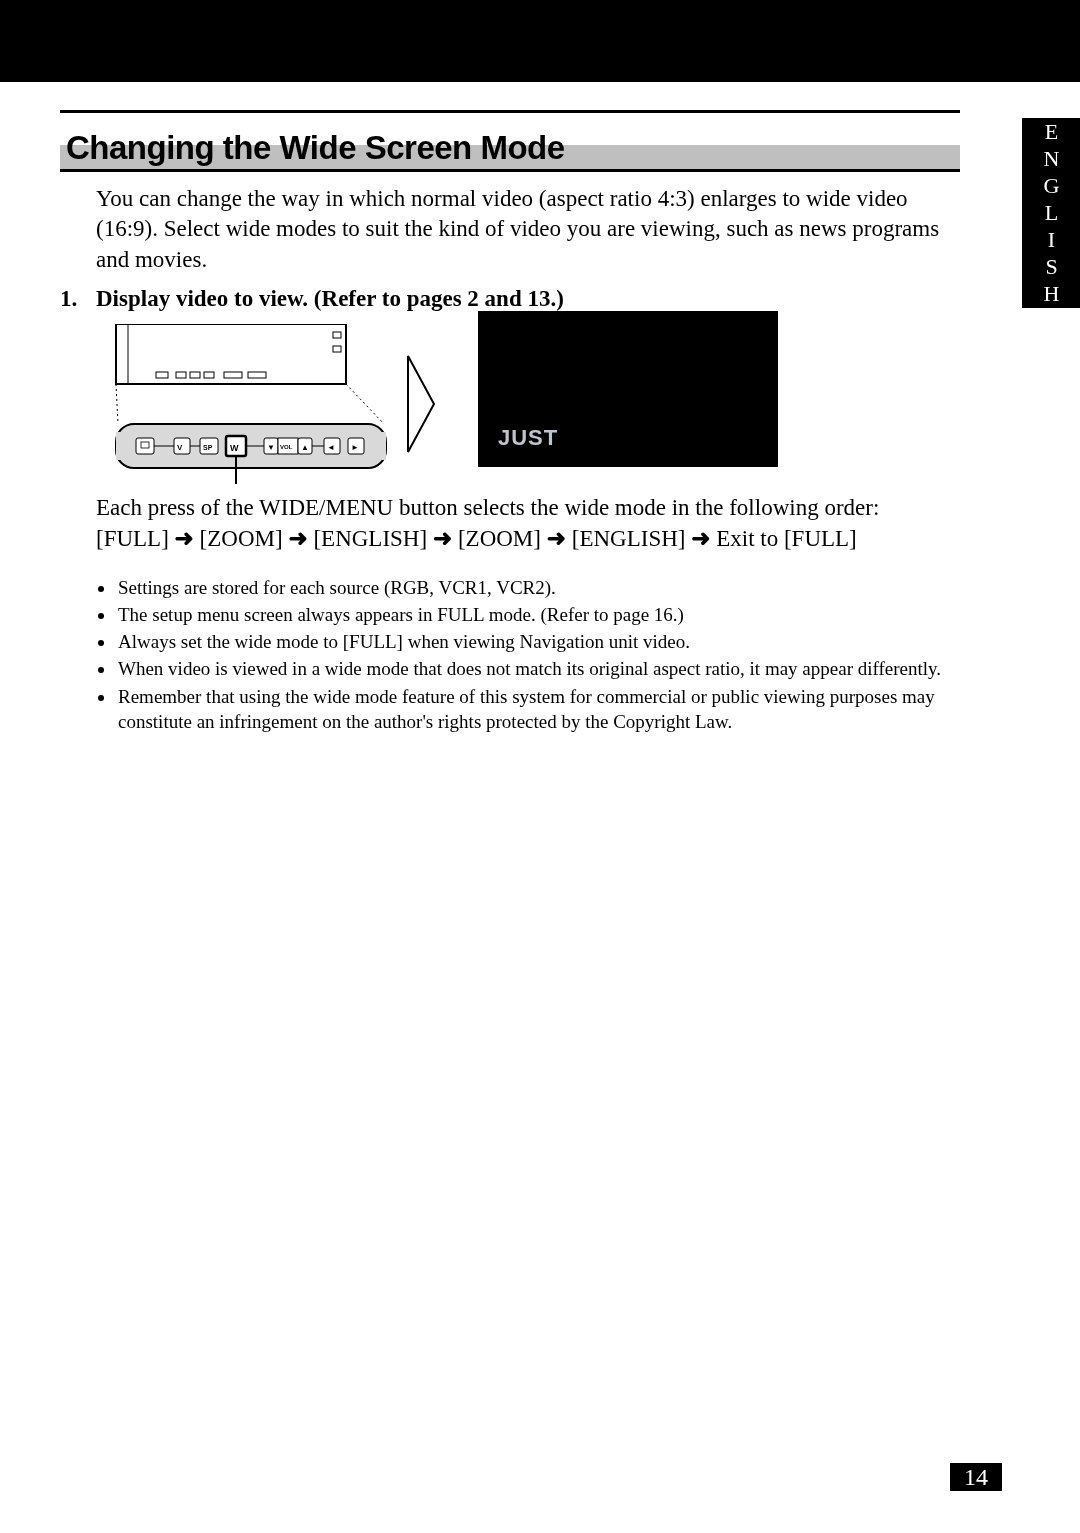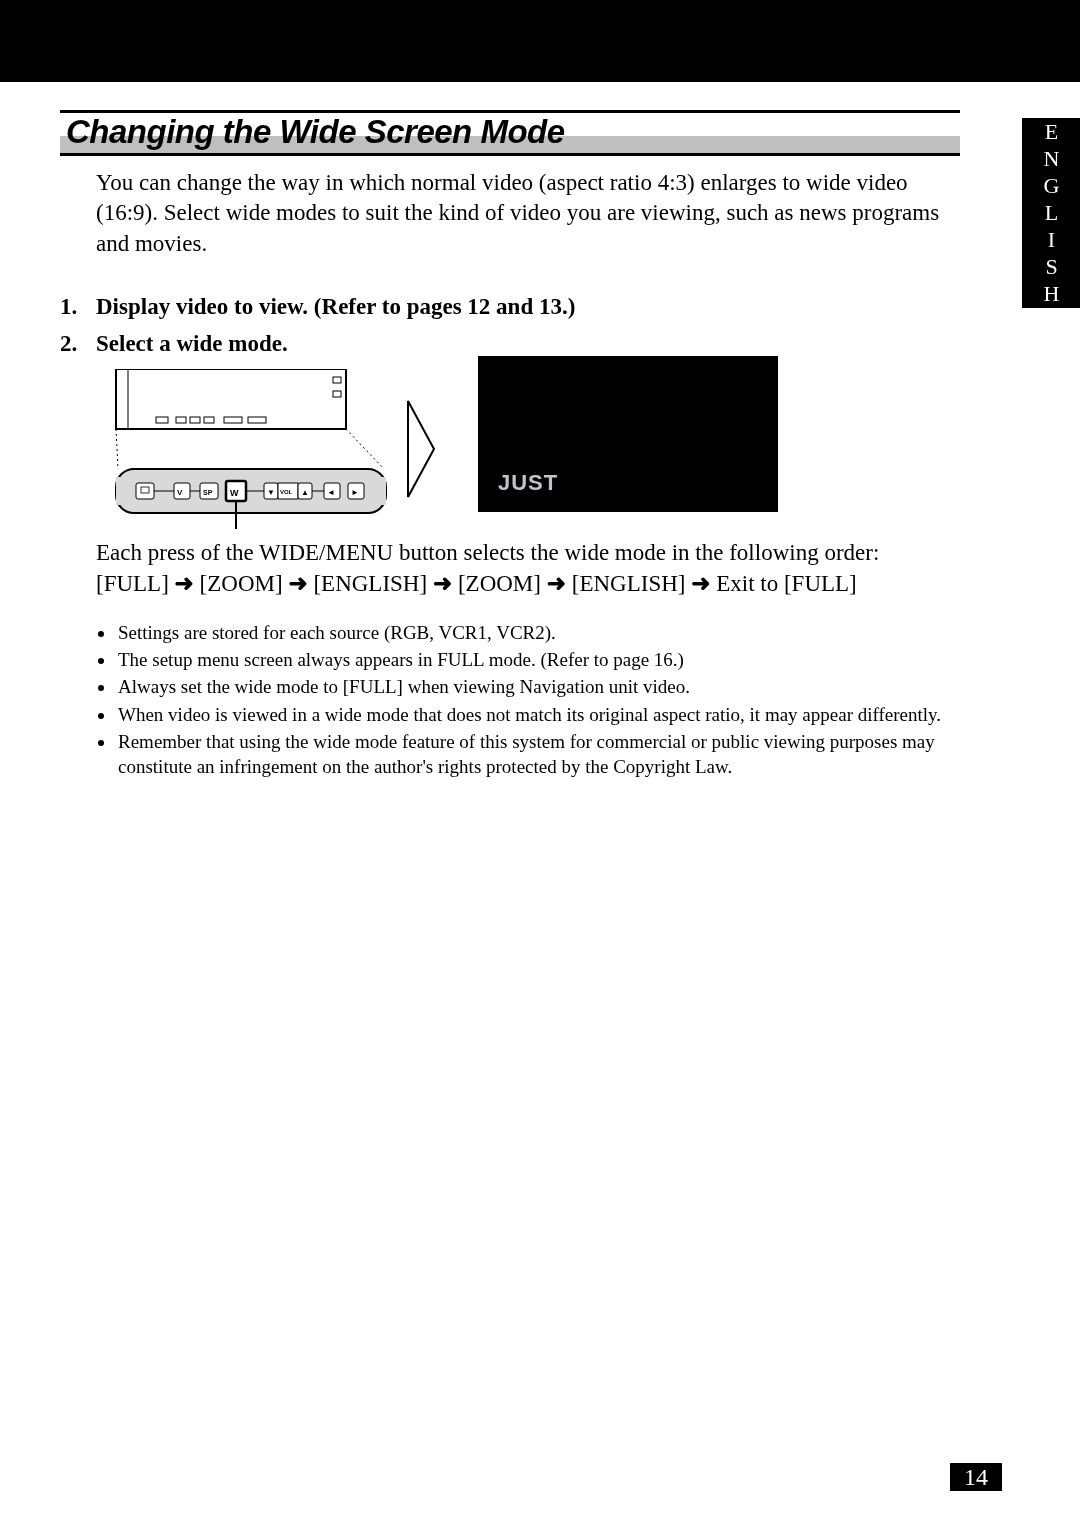--- a/index.html
+++ b/index.html
@@ -2,23 +2,23 @@
 <html><head>
 <meta charset="utf-8">
 <style>
   * { box-sizing: border-box; margin: 0; padding: 0; }
   html, body { width: 1080px; height: 1533px; background: #fff; font-family: "Times New Roman", Times, serif; color: #000; }
   .page { position: relative; width: 1080px; height: 1533px; }
   .top-black { position: absolute; left: 0; top: 0; width: 1080px; height: 82px; background: #000; }
   .lang-tab { position: absolute; right: 0; top: 118px; width: 58px; height: 190px; background: #000; color: #fff; display: flex; align-items: center; justify-content: center; }
   .lang-tab span { writing-mode: vertical-rl; text-orientation: upright; letter-spacing: 2px; font-family: "Times New Roman", serif; font-size: 22px; }
   .content { position: absolute; left: 60px; top: 110px; width: 900px; }
-  .title-wrap { border-top: 3px solid #000; border-bottom: 3px solid #000; background: linear-gradient(to bottom, #ffffff 0%, #ffffff 58%, #bfbfbf 58%, #bfbfbf 100%); padding: 0 6px 2px 6px; margin-bottom: 12px; font-style: italic; }
+  .title-wrap { border-top: 3px solid #000; border-bottom: 3px solid #000; background: linear-gradient(to bottom, #ffffff 0%, #ffffff 58%, #bfbfbf 58%, #bfbfbf 100%); padding: 16px 6px 2px 6px; margin-bottom: 12px; }
   .title { font-family: Arial, Helvetica, sans-serif; font-weight: 800; font-size: 33px; letter-spacing: -0.5px; }
-  .intro { font-size: 23px; line-height: 1.32; margin-left: 36px; margin-bottom: 32px; }
+  .intro { font-size: 23px; line-height: 1.32; margin-left: 36px; margin-bottom: 8px; }
   ol.steps { list-style: none; margin-left: 0; }
   ol.steps > li { margin-bottom: 6px; }
   .step-head { font-weight: bold; font-size: 23px; line-height: 1.35; }
   .step-num { display: inline-block; width: 36px; }
   .figure-row { display: flex; align-items: center; margin: 10px 0 8px 36px; }
   .device { width: 300px; }
   .screen-box { position: relative; width: 300px; height: 156px; background: #000; margin-left: 32px; margin-top: -30px; }
   .screen-label { position: absolute; left: 20px; bottom: 16px; color: #bfc4cc; font-family: Arial, Helvetica, sans-serif; font-weight: bold; font-size: 22px; letter-spacing: 1px; }
   .arrow { margin: 0 10px; }
   .caption { font-size: 19px; margin-left: 36px; margin-top: 6px; margin-bottom: 18px; }
@@ -42,27 +42,24 @@
   <div class="content">
     <div class="title-wrap">
       <div class="title">Changing the Wide Screen Mode</div>
     </div>
 
     <p class="intro">You can change the way in which normal video (aspect ratio 4:3) enlarges to wide video (16:9). Select wide modes to suit the kind of video you are viewing, such as news programs and movies.</p>
 
     <ol class="steps">
       <li>
         <div class="step-head">
-          <span class="step-num">1.</span><span>Display video to view. (Refer to pages 12 and 13.)</span>
+          <span class="step-num">1.</span><span>Display video to view. (Refer to pages 2 and 13.)</span>
         </div>
       </li>
       <li>
-        <div class="step-head">
-          <span class="step-num">2.</span><span>Select a wide mode.</span>
-        </div>
 
         <div class="figure-row">
 
           <svg class="device" viewBox="0 0 300 160">
 
             <rect x="20" y="0" width="230" height="60" fill="none" stroke="#000" stroke-width="2"></rect>
             <rect x="237" y="8" width="8" height="6" fill="none" stroke="#000"></rect>
             <rect x="237" y="22" width="8" height="6" fill="none" stroke="#000"></rect>
             <line x1="32" y1="0" x2="32" y2="60" stroke="#000"></line>
 

